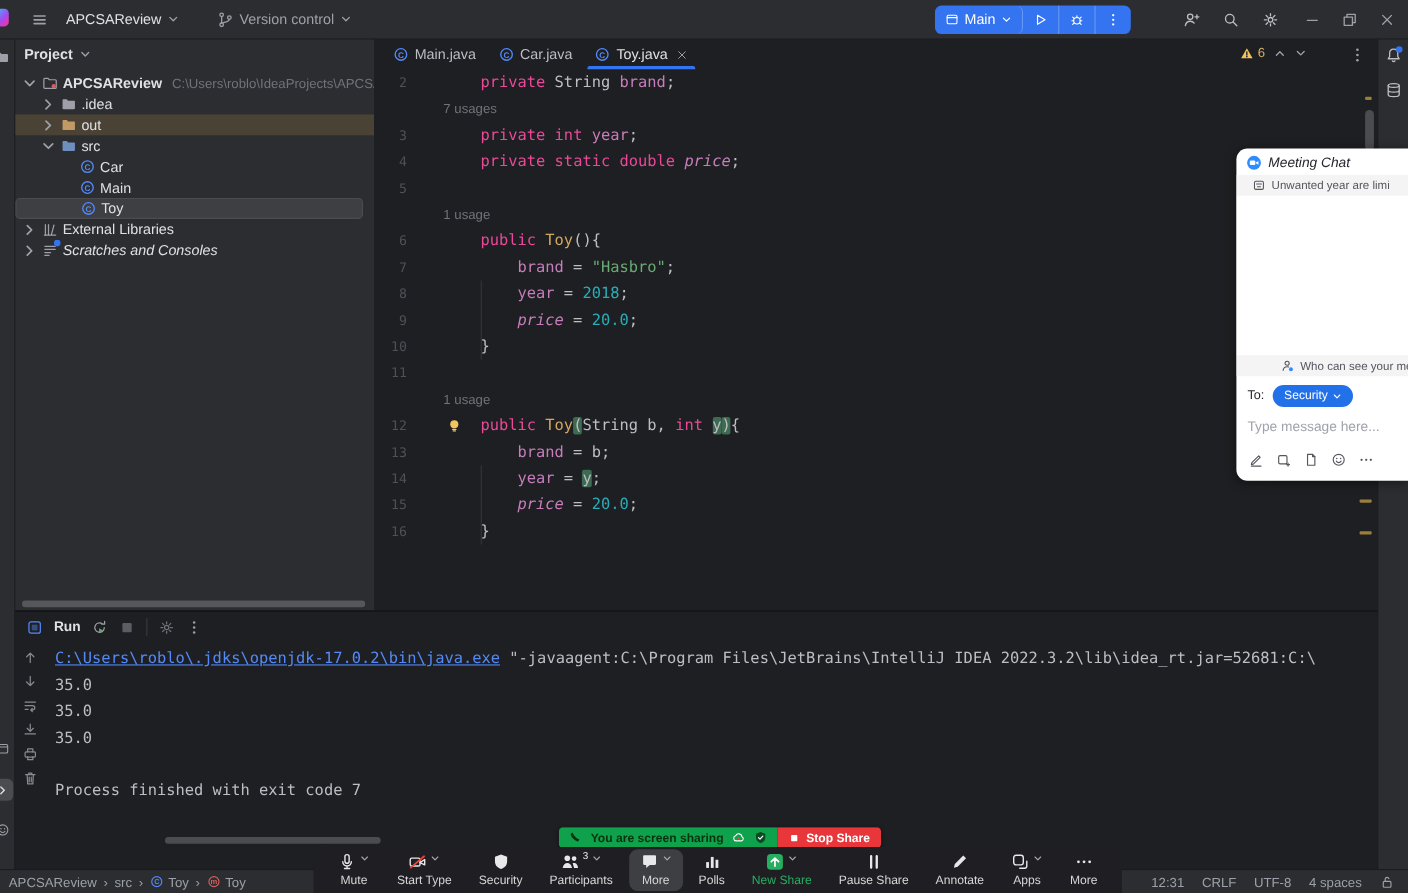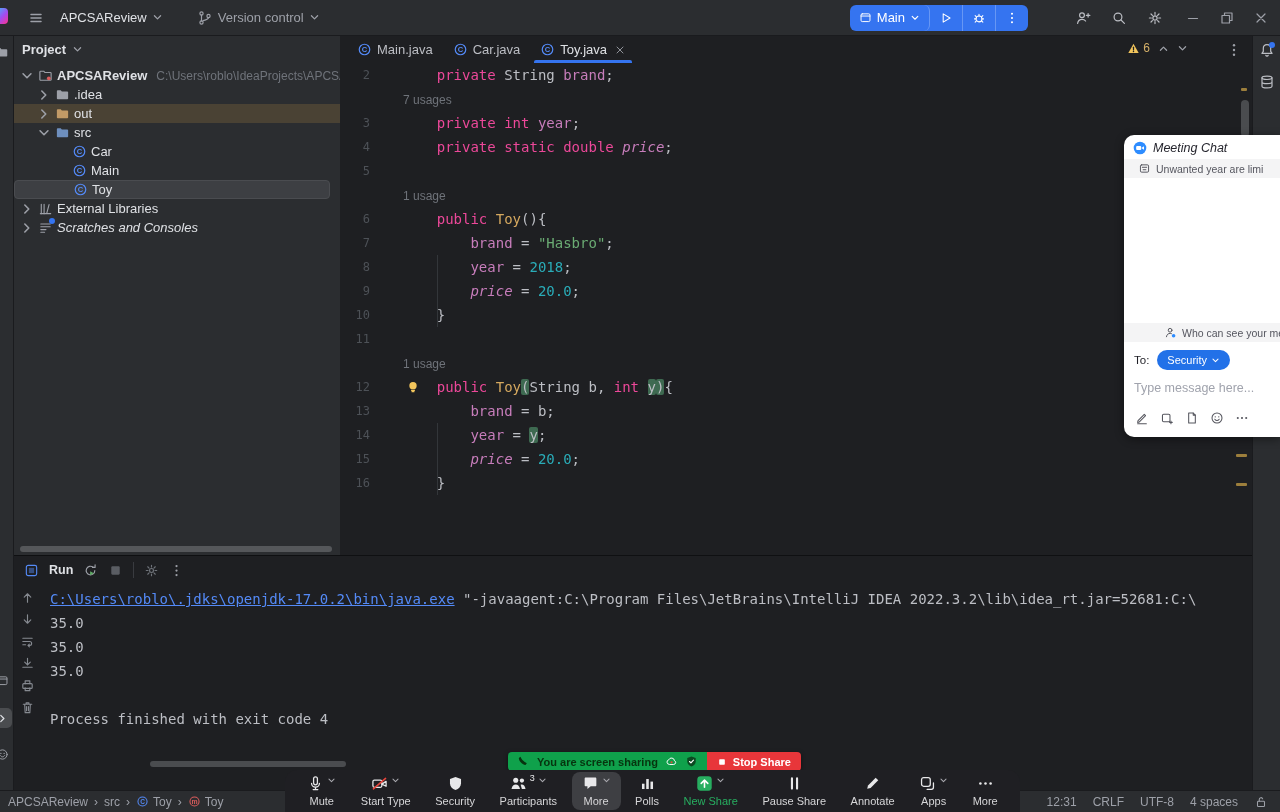--- a/index.html
+++ b/index.html
@@ -781,21 +781,21 @@
           </g>
         </svg>
       </span>
   </div>
   <div id="rconsole">
       <div class="cline"><span class="clink">C:\Users\roblo\.jdks\openjdk-17.0.2\bin\java.exe</span><span> "-javaagent:C:\Program Files\JetBrains\IntelliJ IDEA 2022.3.2\lib\idea_rt.jar=52681:C:\</span></div>
       <div class="cline"><span>35.0</span></div>
       <div class="cline"><span>35.0</span></div>
       <div class="cline"><span>35.0</span></div>
       <div class="cline"><span></span></div>
-      <div class="cline"><span>Process finished with exit code 4</span></div>
+      <div class="cline"><span>Process finished with exit code 7</span></div>
     </div>
   <div id="cscroll"></div>
 </div>
 
 <div id="statusbar">
   <div id="crumbs">
       <span style="display: inline-flex; align-items: center; gap: 4px;">
         <span>APCSAReview</span>
       </span>
       <span>›</span>

